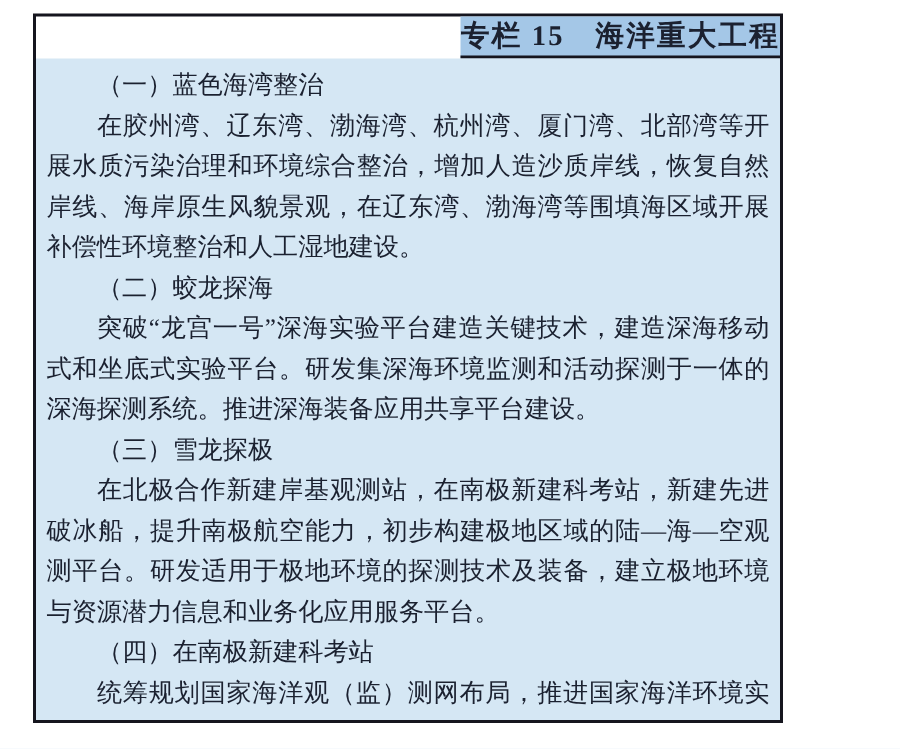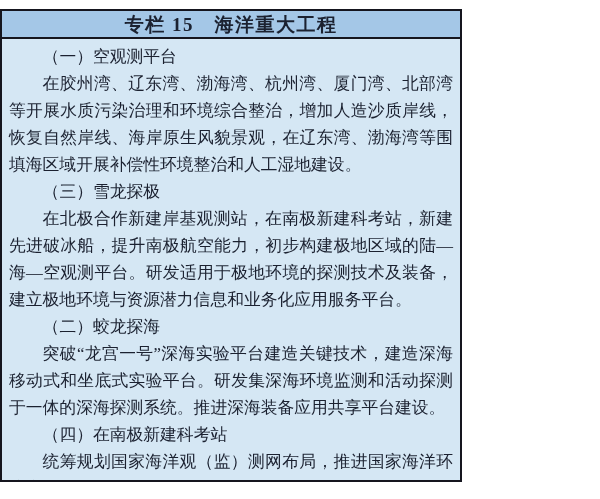--- a/index.html
+++ b/index.html
@@ -19,27 +19,28 @@
     overflow: hidden;
   }
   .page {
     position: relative;
     width: 600px;
     height: 499px;
     background: #ffffff;
   }
   .callout-box {
     position: absolute;
-    left: 0;
+    left: 22px;
     top: 9px;
-    width: 462px;
+    width: 500px;
     height: 473px;
     border: 2px solid var(--border, #15151e);
     display: flex;
     flex-direction: column;
+    align-items: flex-end;
   }
   .callout-header {
     background: var(--header-bg, #a4c7e7);
     border-bottom: 2px solid var(--border, #15151e);
     color: var(--text, #1b2130);
     font-weight: bold;
     font-size: 19px;
     line-height: 28px;
     height: 28px;
     text-align: center;
@@ -70,32 +71,32 @@
 </style>
 </head>
 <body>
 
 <div class="page">
   <div class="callout-box">
     <div class="callout-header">专栏 15　海洋重大工程</div>
     <div class="callout-body">
 
       <section>
-        <h3 class="sec-heading">（一）空观测平台</h3>
+        <h3 class="sec-heading">（一）蓝色海湾整治</h3>
         <p class="sec-para">在胶州湾、辽东湾、渤海湾、杭州湾、厦门湾、北部湾等开展水质污染治理和环境综合整治，增加人造沙质岸线，恢复自然岸线、海岸原生风貌景观，在辽东湾、渤海湾等围填海区域开展补偿性环境整治和人工湿地建设。</p>
+      </section>
+
+      <section>
+        <h3 class="sec-heading">（二）蛟龙探海</h3>
+        <p class="sec-para">突破“龙宫一号”深海实验平台建造关键技术，建造深海移动式和坐底式实验平台。研发集深海环境监测和活动探测于一体的深海探测系统。推进深海装备应用共享平台建设。</p>
       </section>
 
       <section>
         <h3 class="sec-heading">（三）雪龙探极</h3>
         <p class="sec-para">在北极合作新建岸基观测站，在南极新建科考站，新建先进破冰船，提升南极航空能力，初步构建极地区域的陆—海—空观测平台。研发适用于极地环境的探测技术及装备，建立极地环境与资源潜力信息和业务化应用服务平台。</p>
-      </section>
-
-      <section>
-        <h3 class="sec-heading">（二）蛟龙探海</h3>
-        <p class="sec-para">突破“龙宫一号”深海实验平台建造关键技术，建造深海移动式和坐底式实验平台。研发集深海环境监测和活动探测于一体的深海探测系统。推进深海装备应用共享平台建设。</p>
       </section>
 
       <section>
         <h3 class="sec-heading">（四）在南极新建科考站</h3>
         <p class="sec-para">统筹规划国家海洋观（监）测网布局，推进国家海洋环境实时在线监控系统和海外观（监）测站点建设，逐步形成全球海洋立体观（监）测系统，加强对海洋生态、洋流、海洋气象等观测研究。</p>
       </section>
 
     </div>
   </div>
 </div>

